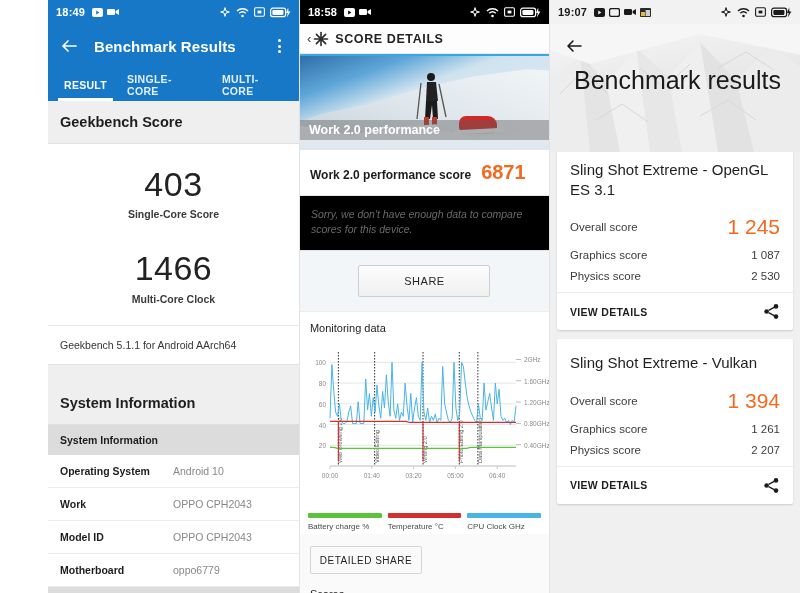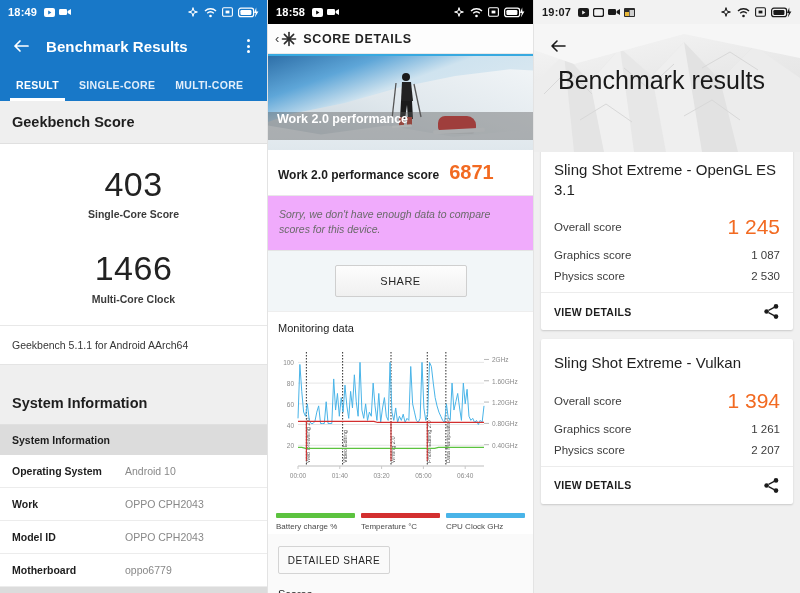--- a/index.html
+++ b/index.html
@@ -2,21 +2,21 @@
 <html><head>
 <meta charset="utf-8">
 <style>
   * { box-sizing: border-box; margin: 0; padding: 0; }
   html, body {
     width: 800px; height: 593px;
     font-family: "Liberation Sans", sans-serif;
     background: #ffffff;
     overflow: hidden;
   }
-  .screens { display: flex; width: 800px; height: 593px; }
+  .screens { display: flex; width: 800px; height: 593px; padding-left: 48px; }
   .panel { position: relative; overflow: hidden; height: 593px; }
   .p1 { width: 267px; background: #fafafa; }
   .p2 { width: 267px; background: #f1f1f1; border-left: 1px solid #e3e3e3; border-right: 1px solid #e3e3e3; }
   .p3 { width: 266px; background: #f0f0f0; }
 
   
   .statusbar {
     height: 24px; display: flex; align-items: center;
     padding: 0 8px; font-size: 11px; font-weight: bold;
   }
@@ -96,32 +96,32 @@
   .pm-sled {
     position: absolute; left: 64%; top: 64%; width: 38px; height: 15px;
     background: #d02a27; border-radius: 7px 9px 4px 4px;
     box-shadow: 0 5px 0 -2px rgba(210,215,220,.9);
   }
   .pm-sled::after {
     content: ""; position: absolute; left: -5px; top: 13px; width: 52px; height: 4px;
     background: #e7ecef; border-radius: 2px; transform: rotate(-3deg);
   }
   .pm-hero-caption {
-    position: absolute; left: 0; right: 0; bottom: 10px; height: 28px;
-    background: rgba(90,90,90,.42); display: flex; align-items: flex-start; padding-left: 9px;
+    position: absolute; left: 0; right: 0; bottom: 10px; height: 20px;
+    background: rgba(90,90,90,.42); display: flex; align-items: center; padding-left: 9px;
   }
   .pm-hero-caption span { color: #fff; font-size: 12.5px; font-weight: bold; }
   .pm-scoreline {
     background: #fff; padding: 11px 10px; display: flex; align-items: baseline;
     border-bottom: 1px solid #e8e8e8;
   }
   .pm-scoreline .lbl { font-size: 12px; font-weight: bold; color: #1d1d1d; }
   .pm-scoreline .val { font-size: 20px; font-weight: bold; color: #f26a21; margin-left: 10px; }
   .pm-note {
-    background: #f0abfc; padding: 11px 11px 13px; font-size: 10.5px; font-style: italic;
+    background: #000000; padding: 11px 11px 13px; font-size: 10.5px; font-style: italic;
     color: #6a6a6a; line-height: 1.45; border-bottom: 1px solid #e4e4e4;
   }
   .pm-sharewrap { background: #f2f6f8; padding: 14px 0; display: flex; justify-content: center; }
   .pm-sharebtn {
     width: 132px; height: 32px; background: linear-gradient(#fdfdfd, #f0f0f0);
     border: 1px solid #cfcfcf; border-radius: 2px; font-size: 11px; color: #262626;
     display: flex; align-items: center; justify-content: center; letter-spacing: .5px;
   }
   .pm-subhead {
     background: #fff; padding: 10px 10px 8px; font-size: 11px; color: #1d1d1d;

